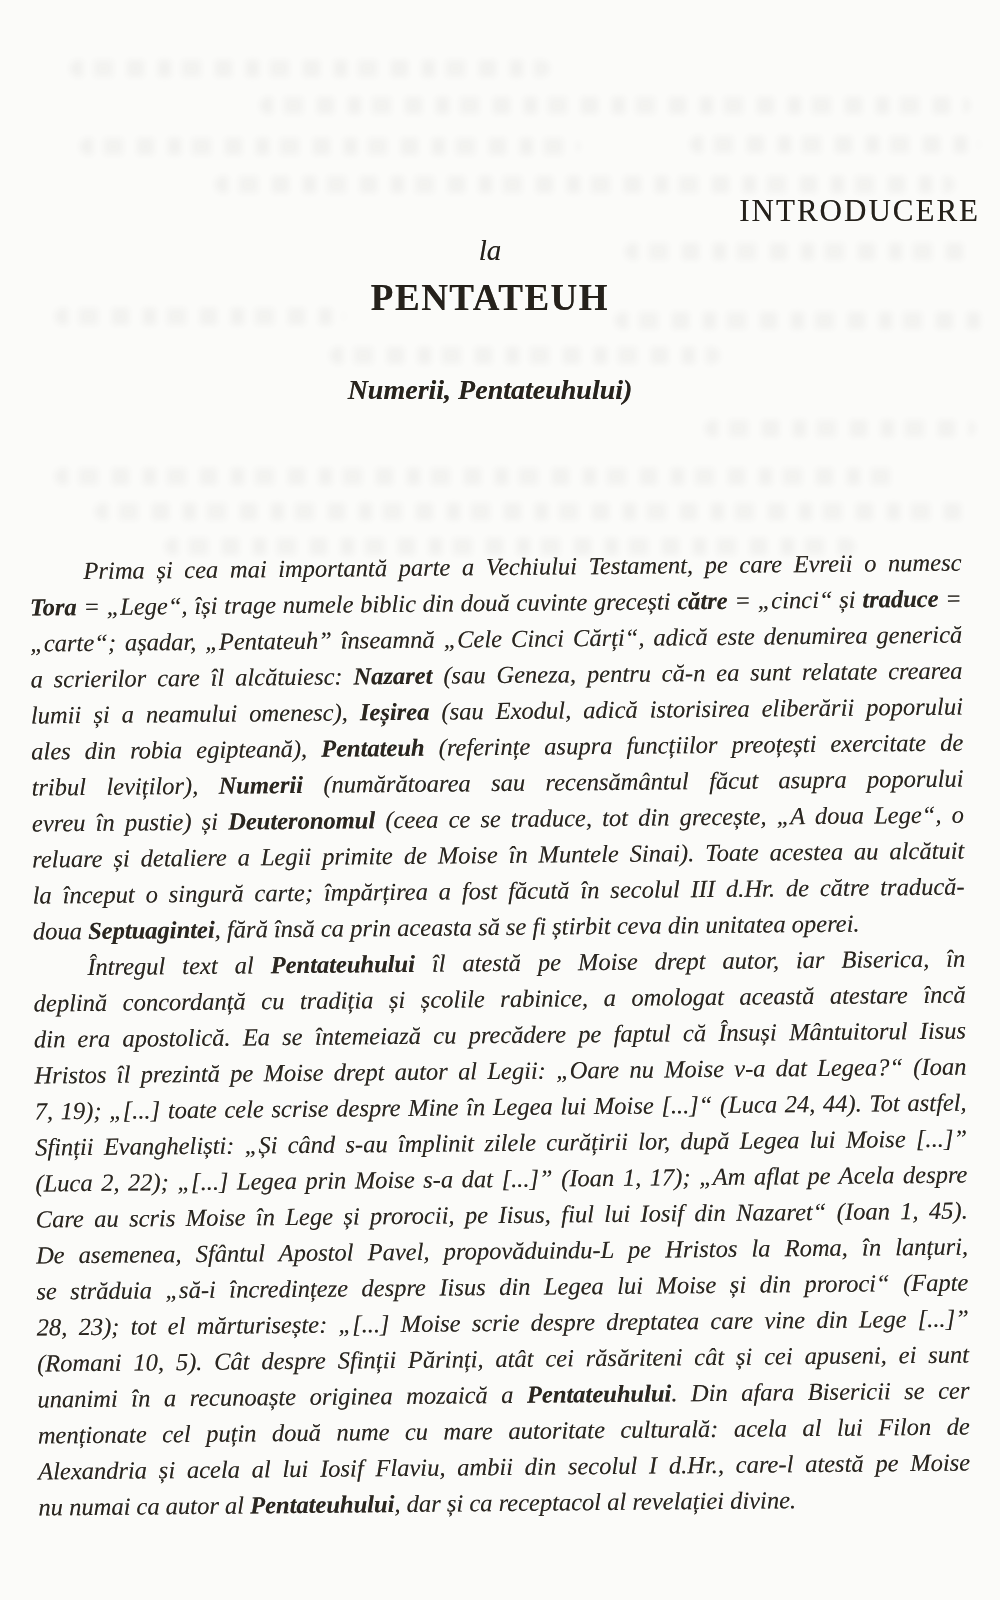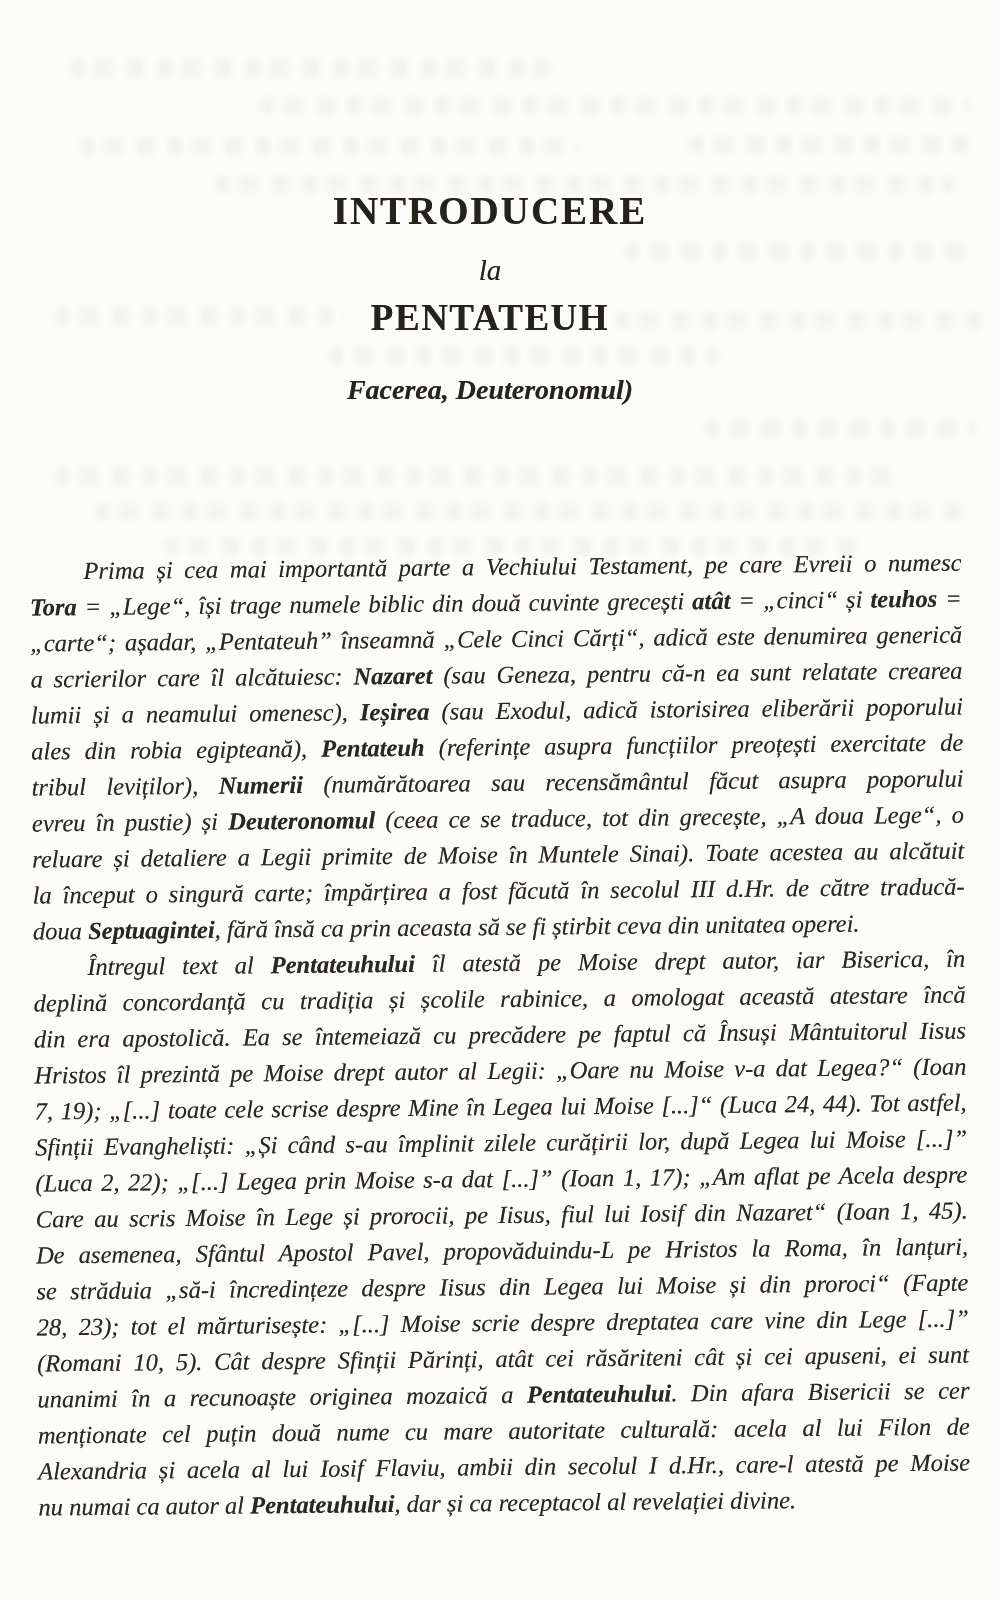--- a/index.html
+++ b/index.html
@@ -17,30 +17,31 @@
   
   .heading {
     position: absolute;
     left: 0; top: 190;
     top: 190px;
     width: 980px;
     text-align: center;
     color: #25211b;
   }
   .heading .main-title {
-    font-size: 39px;
+    font-size: 31px;
     line-height: 42px;
     letter-spacing: 2px;
-    font-weight: 700;
+    font-weight: 400;
     text-shadow: 0 0 0.6px rgba(38,34,28,.55);
+    text-align: right;
   }
   .heading .connector {
     font-size: 29px;
     line-height: 36px;
-    margin-top: 20px;
+    margin-top: 0;
     font-style: italic;
     text-shadow: 0 0 0.5px rgba(38,34,28,.5);
   }
   .heading .book-title {
     font-size: 37px;
     line-height: 44px;
     margin-top: 8px;
     letter-spacing: 1.5px;
     font-weight: bold;
     text-shadow: 0 0 0.6px rgba(30,26,20,.6);
@@ -117,27 +118,27 @@
   <div class="ghost" style="left:95px;  top:503px; width:870px;"></div>
   <div class="ghost" style="left:165px; top:538px; width:690px;"></div>
 
   <div class="heading">
     <div class="main-title">INTRODUCERE</div>
     <div class="connector">la</div>
     <div class="book-title">PENTATEUH</div>
   </div>
 
   <div class="subtitle">
-    <div>Facerea, Deuteronomul)</div>
+    <div>Numerii, Pentateuhului)</div>
   </div>
 
   <div class="body-text">
       <div>
         <div class="line indent"><span>Prima și cea mai importantă parte a Vechiului Testament, pe care Evreii o numesc</span></div>
-        <div class="line"><span class="b">Tora</span><span> = „Lege“, își trage numele biblic din două cuvinte grecești </span><span class="b">atât</span><span> = „cinci“ și </span><span class="b">teuhos</span><span> =</span></div>
+        <div class="line"><span class="b">Tora</span><span> = „Lege“, își trage numele biblic din două cuvinte grecești </span><span class="b">către</span><span> = „cinci“ și </span><span class="b">traduce</span><span> =</span></div>
         <div class="line"><span>„carte“; așadar, „Pentateuh” înseamnă „Cele Cinci Cărți“, adică este denumirea generică</span></div>
         <div class="line"><span>a scrierilor care îl alcătuiesc: </span><span class="b">Nazaret</span><span> (sau Geneza, pentru că-n ea sunt relatate crearea</span></div>
         <div class="line"><span>lumii și a neamului omenesc), </span><span class="b">Ieșirea</span><span> (sau Exodul, adică istorisirea eliberării poporului</span></div>
         <div class="line"><span>ales din robia egipteană), </span><span class="b">Pentateuh</span><span> (referințe asupra funcțiilor preoțești exercitate de</span></div>
         <div class="line"><span>tribul leviților), </span><span class="b">Numerii</span><span> (numărătoarea sau recensământul făcut asupra poporului</span></div>
         <div class="line"><span>evreu în pustie) și </span><span class="b">Deuteronomul</span><span> (ceea ce se traduce, tot din grecește, „A doua Lege“, o</span></div>
         <div class="line"><span>reluare și detaliere a Legii primite de Moise în Muntele Sinai). Toate acestea au alcătuit</span></div>
         <div class="line"><span>la început o singură carte; împărțirea a fost făcută în secolul III d.Hr. de către traducă-</span></div>
         <div class="line last"><span>doua </span><span class="b">Septuagintei</span><span>, fără însă ca prin aceasta să se fi știrbit ceva din unitatea operei.</span></div>
       </div>

